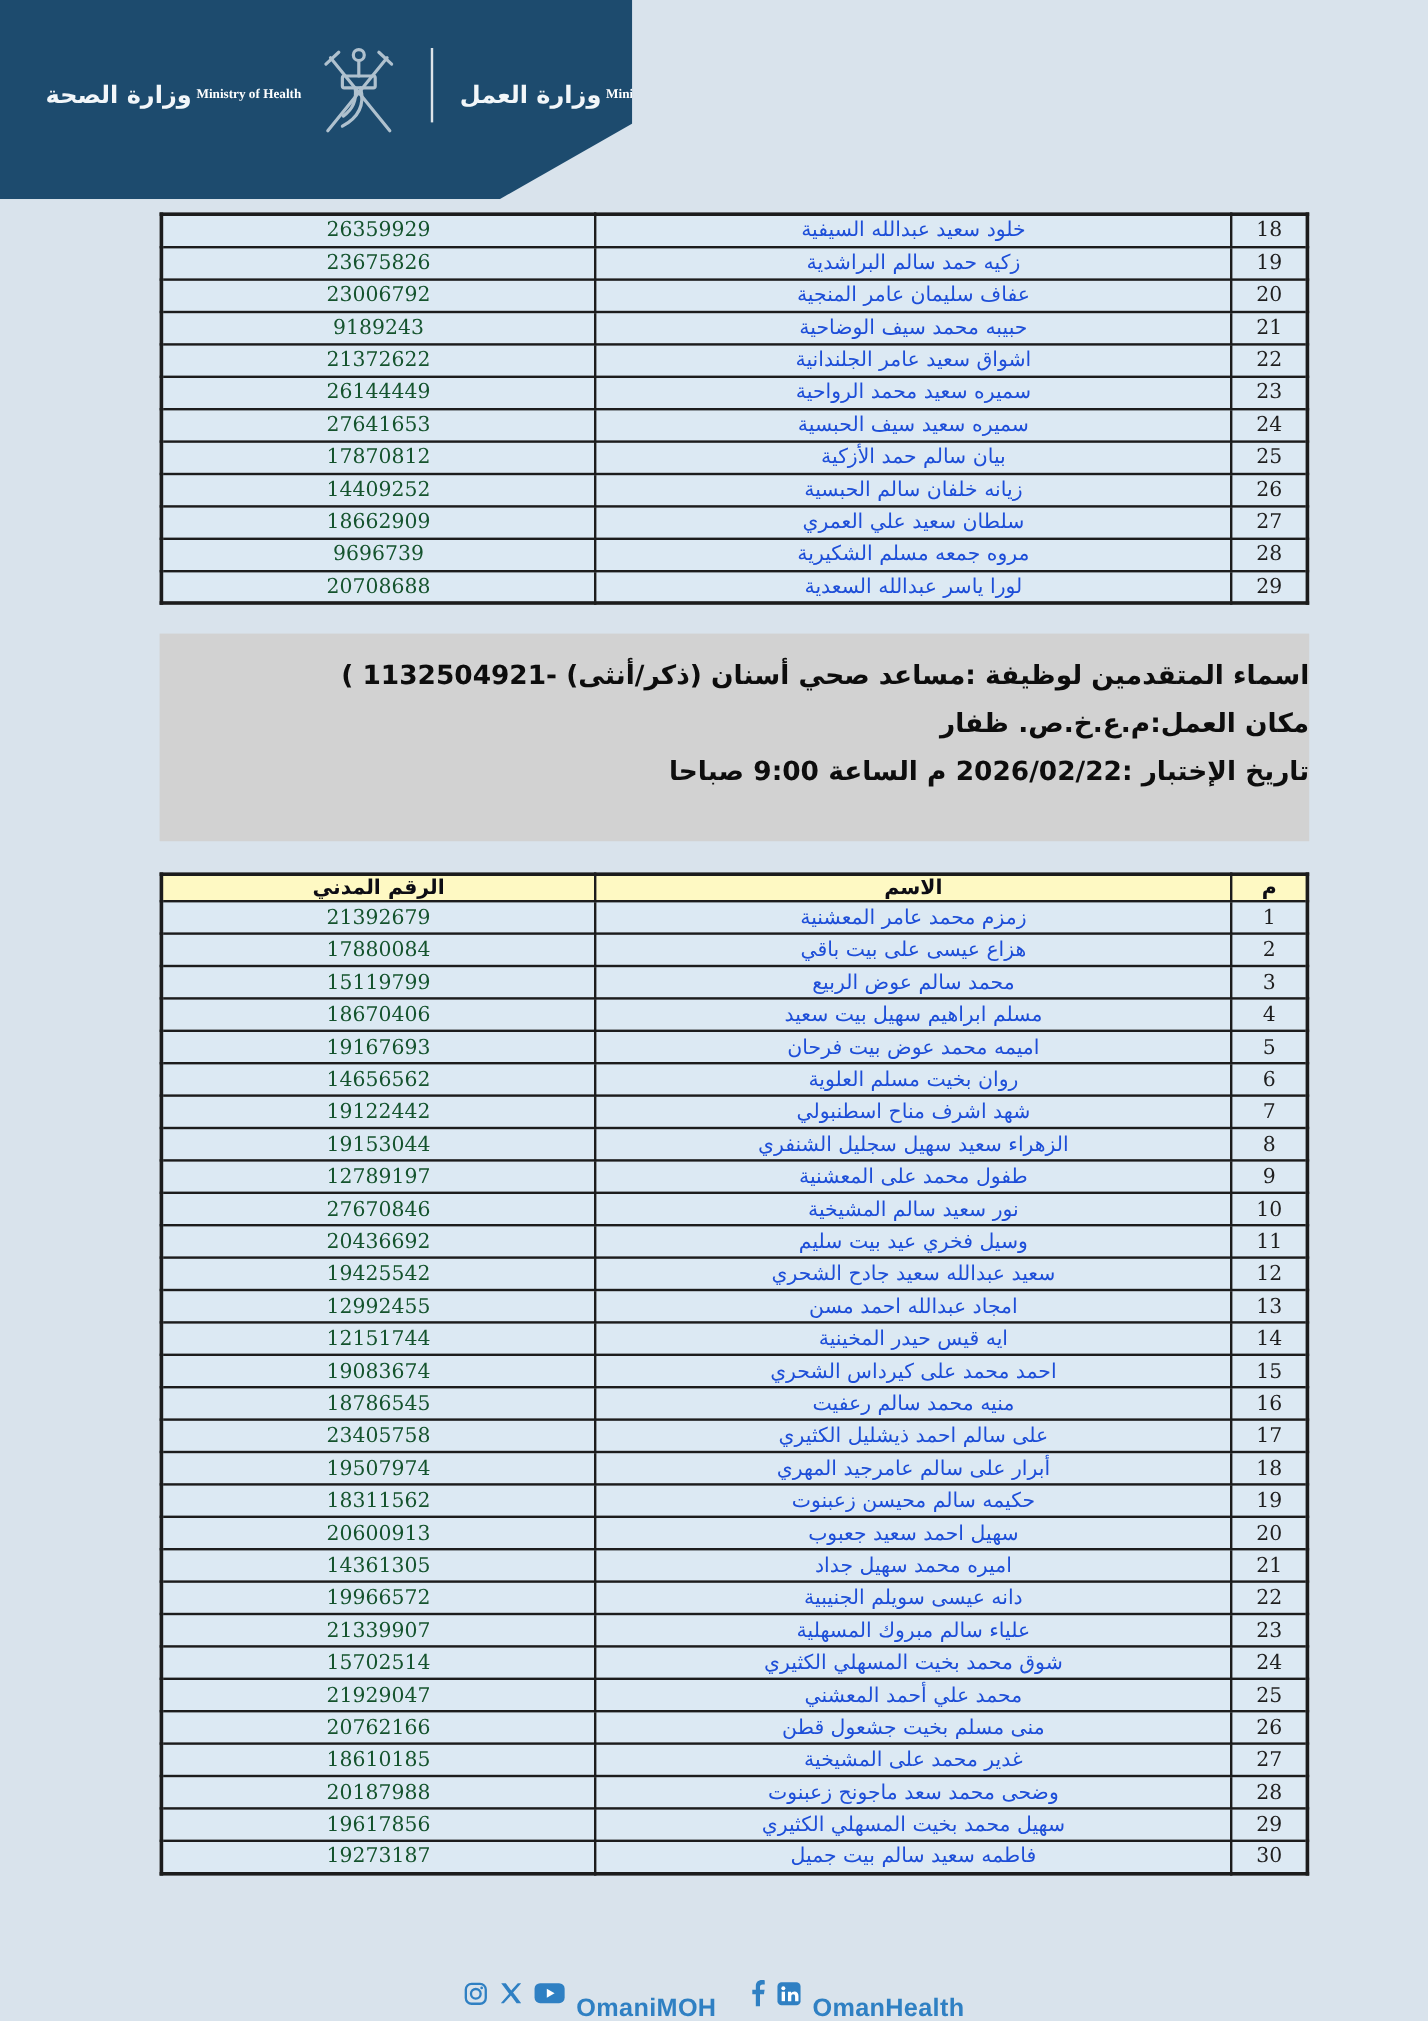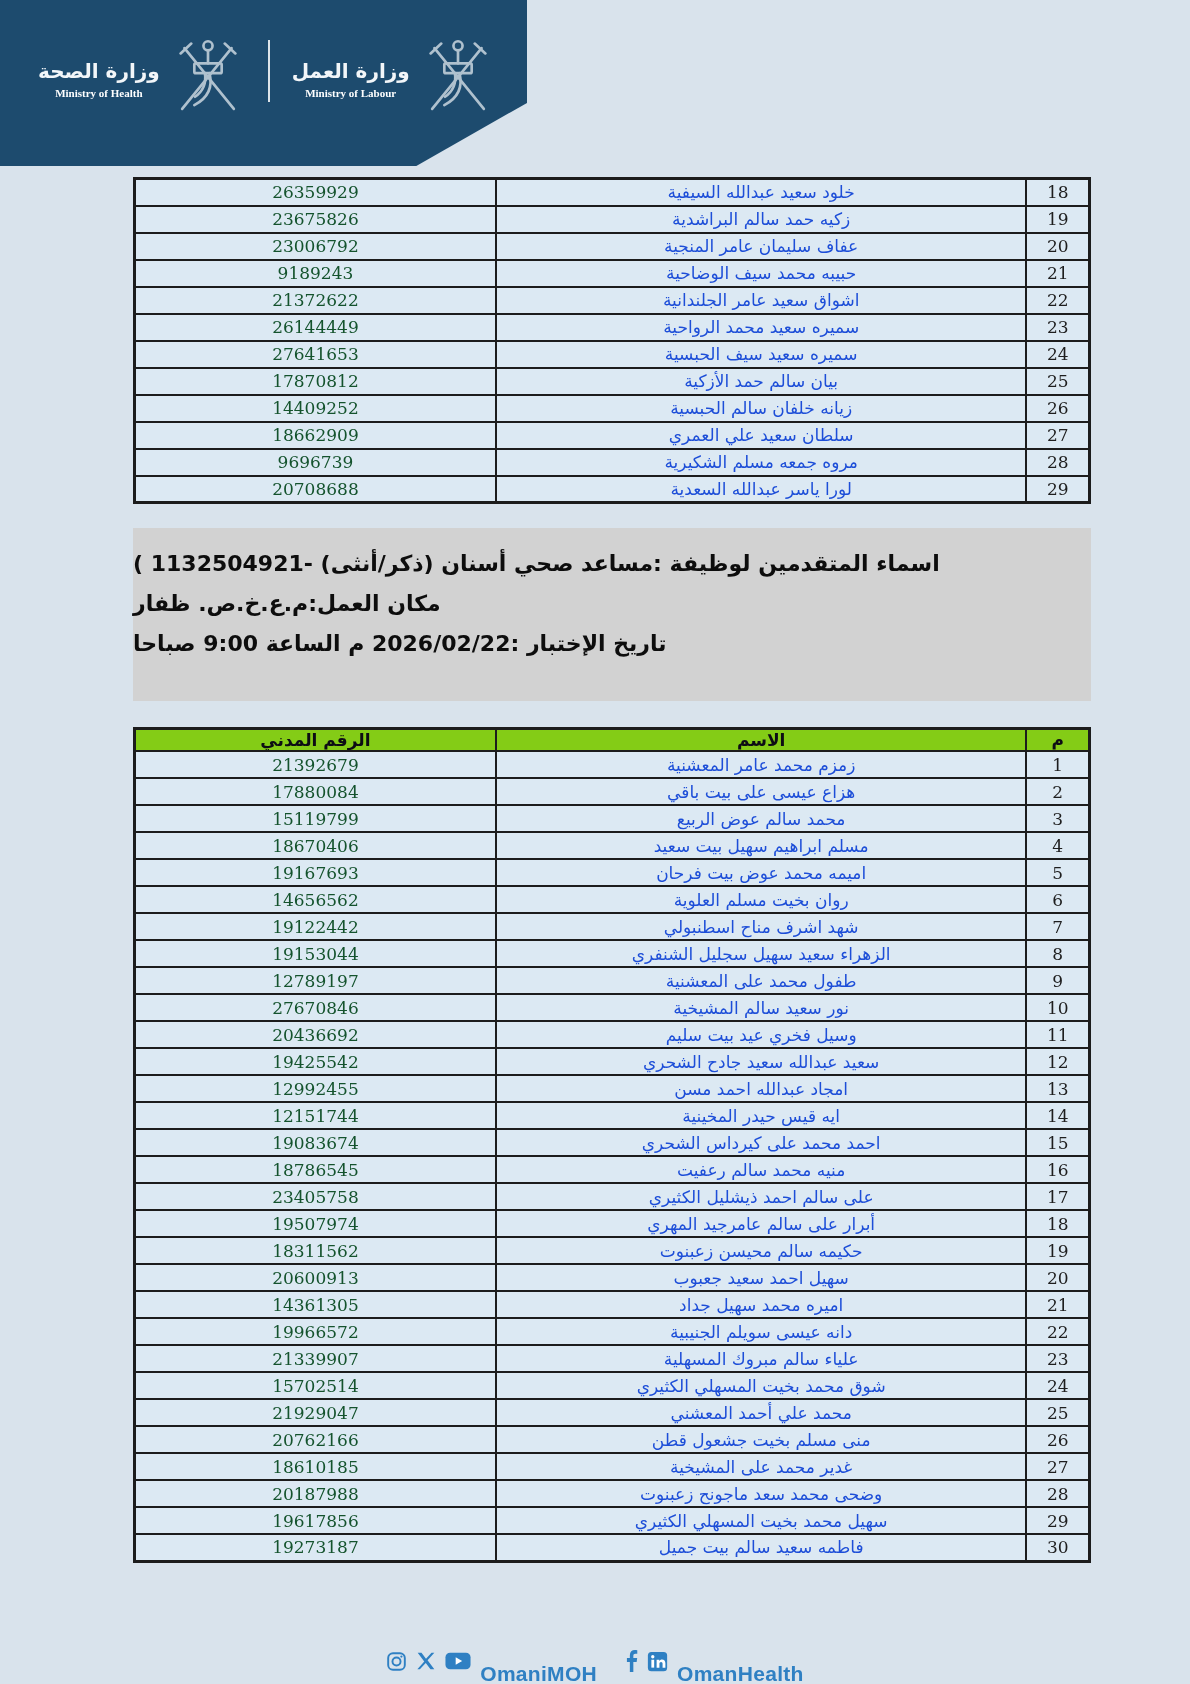--- a/index.html
+++ b/index.html
@@ -16,21 +16,21 @@
   .banner {
     position:absolute; left:0; top:0;
     width:527px; height:166px;
     background:#1d4b6e;
     clip-path:polygon(0 0, 100% 0, 100% 62%, 79% 100%, 0 100%);
     display:flex; align-items:flex-start;
     padding:34px 0 0 38px;
     gap:16px;
   }
   .ministry { display:flex; align-items:center; gap:10px; }
-  .ministry-text { display:flex; flex-direction:column; align-items:center; gap:4px; }
+  .ministry-text { display:flex; flex-direction:row; align-items:center; gap:4px; }
   .ministry-ar {
     color:#f2f6f9; font-size:20px; font-weight:bold;
     direction:rtl; white-space:nowrap; letter-spacing:0.5px;
   }
   .ministry-en {
     color:#ffffff; font-size:11px; font-weight:bold;
     font-family:"Liberation Serif", serif; white-space:nowrap;
   }
   .emblem { flex:0 0 auto; opacity:.92; }
   .banner-divider {
@@ -49,39 +49,39 @@
   table.listing td, table.listing th {
     border:2px solid #1c1c1c;
     height:27px;
     padding:0 6px;
     text-align:center; vertical-align:middle;
     font-size:17px;
     background:#dce9f3;
     overflow:hidden; white-space:nowrap;
   }
   table.listing th {
-    background:#84cc16;
+    background:#fef9c3;
     color:#0d0d14;
     font-weight:bold;
     font-size:17px;
     height:18px;
   }
   td.cell-civil { font-family:"DejaVu Serif", serif; font-size:17px; direction:ltr; color:#14532d;margin-left:12px; }
   td.cell-no    { font-family:"DejaVu Serif", serif; font-size:17px; direction:ltr; color:#1e1e1e; }
   td.cell-name  { font-size:16px; color:#1d4ed8; }
 
   #table-prev { top:177px; }
   #table-main { top:727px; }
 
   
   .notice {
     position:absolute; left:133px; top:528px;
     width:958px; height:173px;
     background:#d2d2d2;
-    direction:rtl; text-align:left;
+    direction:rtl; text-align:right;
     padding-top:16px;
   }
   .notice-line {
     font-weight:bold; font-size:22px; line-height:40px; color:#0d0d0d;
     white-space:nowrap;
   }
 
   
   .footer {
     position:absolute; left:0; top:1644px;

